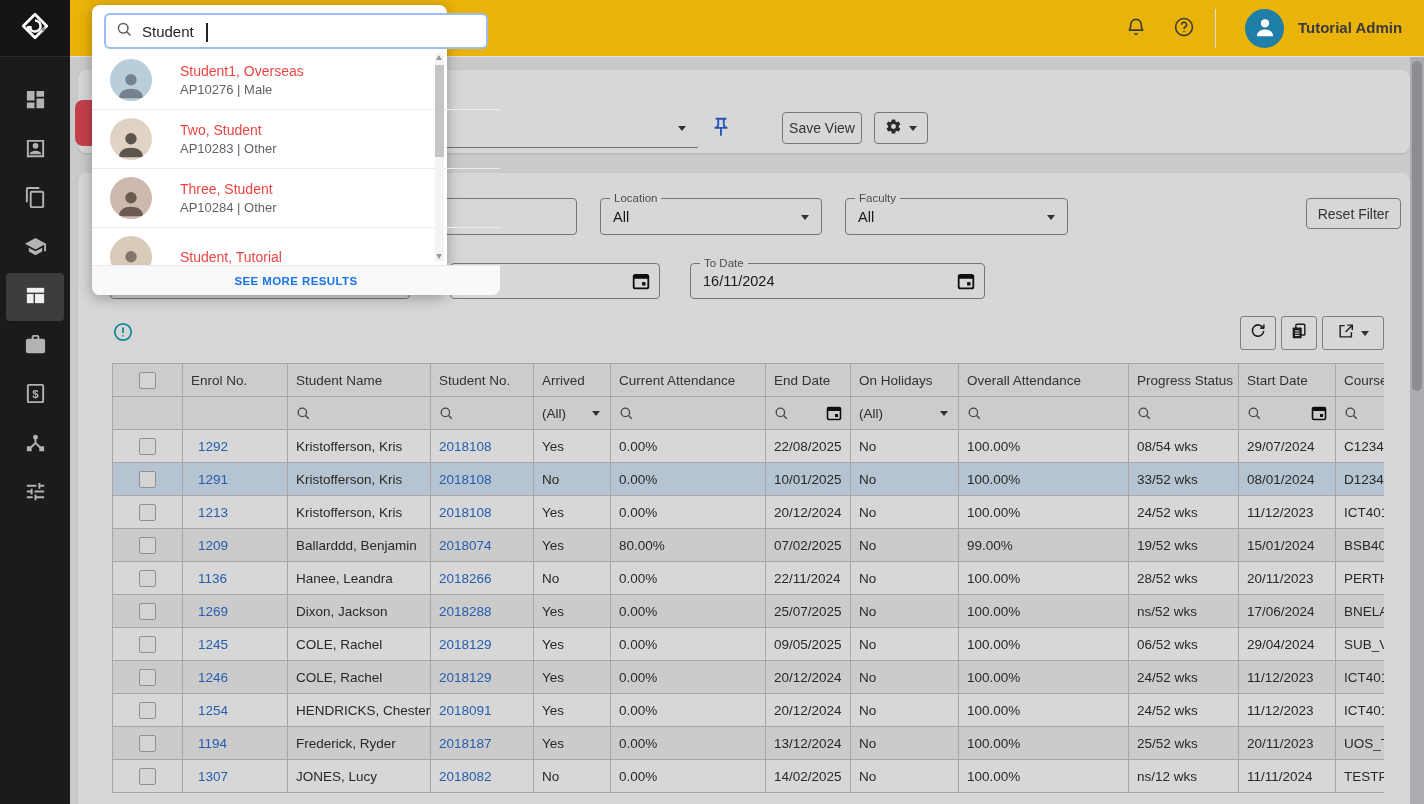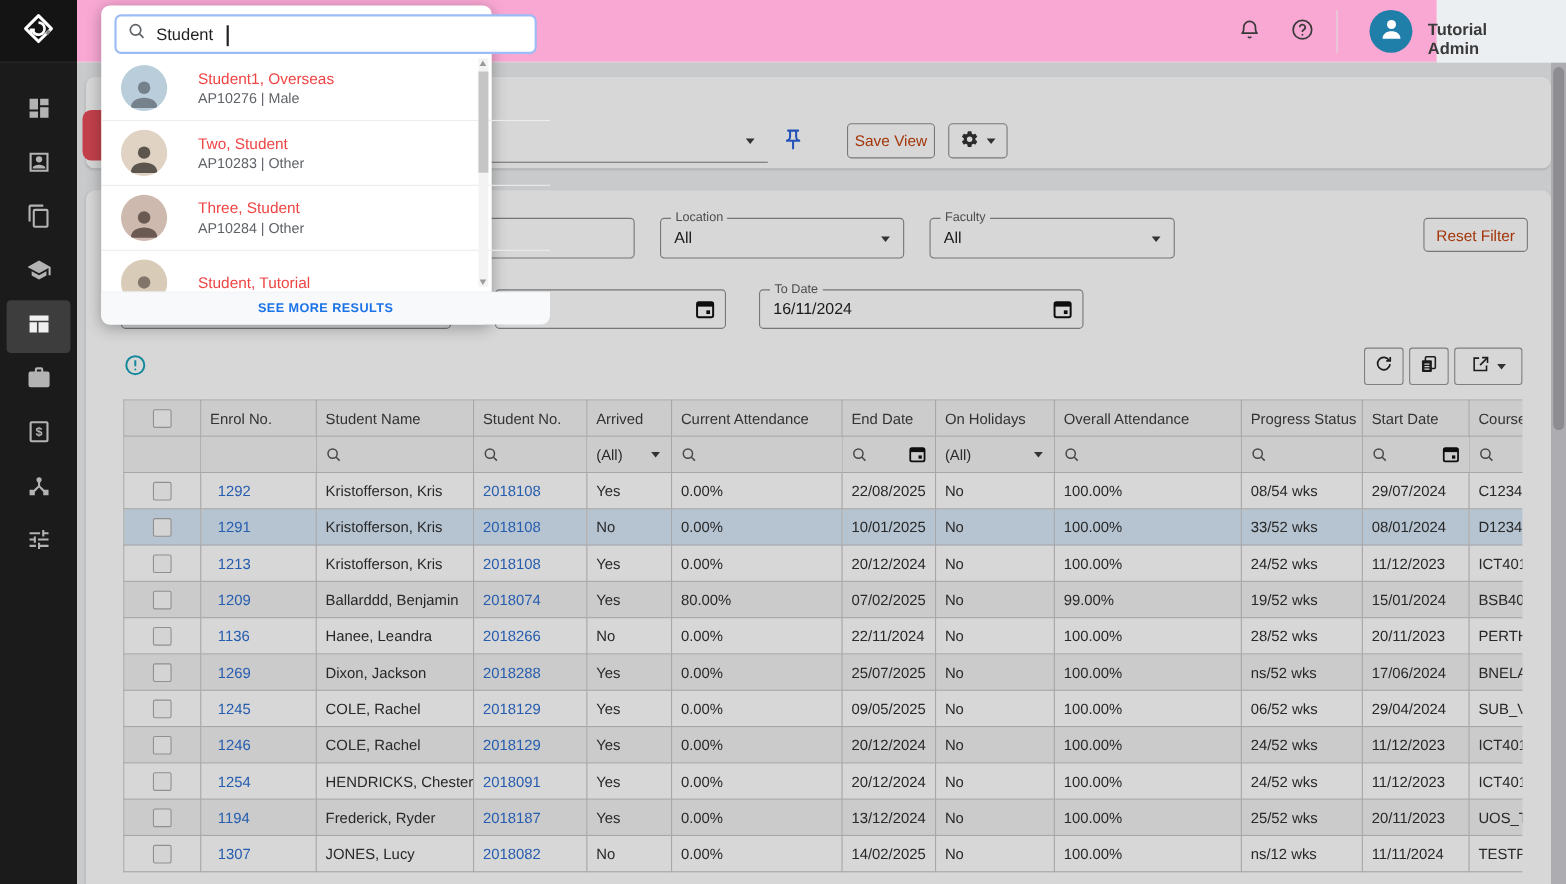--- a/index.html
+++ b/index.html
@@ -9,40 +9,40 @@
   
   .sidebar{position:absolute;left:0;top:0;width:70px;height:804px;background:#1b1b1b;z-index:10;}
   .logo-box{height:57px;display:flex;align-items:center;justify-content:center;border-bottom:1px solid #2c2c2c;background:#141414;}
   .nav{padding-top:19px;}
   .nav-item{width:58px;height:48px;margin:1px auto 0;border-radius:4px;display:flex;align-items:center;justify-content:center;cursor:pointer;}
   .nav-item svg{width:23px;height:23px;fill:#b3b3b3;}
   .nav-item.active{background:#3d3d3d;}
   .nav-item.active svg{fill:#f0f0f0;}
 
   
-  .header{position:absolute;left:70px;top:0;width:1236px;height:57px;background:#f9a8d4;border-bottom:1px solid #e2e2e2;z-index:10;}
+  .header{position:absolute;left:70px;top:0;width:1354px;height:57px;background:#eab308;border-bottom:1px solid #e2e2e2;z-index:10;}
   .hbtn{position:absolute;width:28px;height:28px;top:15px;display:flex;align-items:center;justify-content:center;cursor:pointer;}
   .hdr-divider{position:absolute;left:1145px;top:9px;width:1px;height:39px;background:#ddd;}
   .hdr-avatar{position:absolute;left:1175px;top:9px;width:39px;height:39px;border-radius:50%;background:#1f7fa9;display:flex;align-items:center;justify-content:center;}
   .hdr-name{position:absolute;left:1228px;top:19px;font-size:15px;font-weight:700;color:#3a3a3a;}
 
   
   .content{position:absolute;left:70px;top:57px;width:1354px;height:747px;background:#eef0f1;}
   .card{position:absolute;background:#fff;border-radius:8px;box-shadow:0 1px 2px rgba(0,0,0,0.12);}
   #card1{left:8px;top:13px;width:1332px;height:83px;}
   #card2{left:8px;top:116px;width:1332px;height:631px;border-bottom-left-radius:0;border-bottom-right-radius:0;}
   .red-badge{position:absolute;left:5px;top:43px;width:26px;height:46px;background:#e84c5a;border-radius:8px;}
 
   .view-field{position:absolute;left:40px;top:51px;width:588px;height:40px;border-bottom:1px solid #8a8a8a;}
   .caret{width:0;height:0;border-left:4.5px solid transparent;border-right:4.5px solid transparent;border-top:5.5px solid #3c3c3c;display:inline-block;}
   .view-field .caret{position:absolute;right:12px;top:18px;}
   .pin{position:absolute;left:640px;top:59px;width:22px;height:22px;}
 
   .btn{position:absolute;background:#fff;border:1px solid #8f8f8f;border-radius:4px;
-    font-size:14px;color:#c2410c;display:flex;align-items:center;justify-content:center;cursor:pointer;}
+    font-size:14px;color:#404040;display:flex;align-items:center;justify-content:center;cursor:pointer;margin-left:12px;}
   #saveViewBtn{left:700px;top:55px;width:80px;height:32px;}
   #gearBtn{left:792px;top:55px;width:54px;height:32px;gap:7px;}
   #resetBtn{left:1224px;top:141px;width:95px;height:31px;}
 
   .mfield{position:absolute;border:1px solid #8c8c8c;border-radius:4px;background:#fff;}
   .mfield .lbl{position:absolute;top:-8px;left:9px;font-size:11.5px;color:#5c5c5c;background:#fff;padding:0 4px;line-height:15px;}
   .mfield .val{position:absolute;left:12px;top:50%;transform:translateY(-50%);font-size:14.5px;color:#1e1e1e;}
   .mfield .caret{position:absolute;right:12px;top:16px;}
   .mfield .cal{position:absolute;right:9px;top:8px;width:18px;height:18px;}
 

